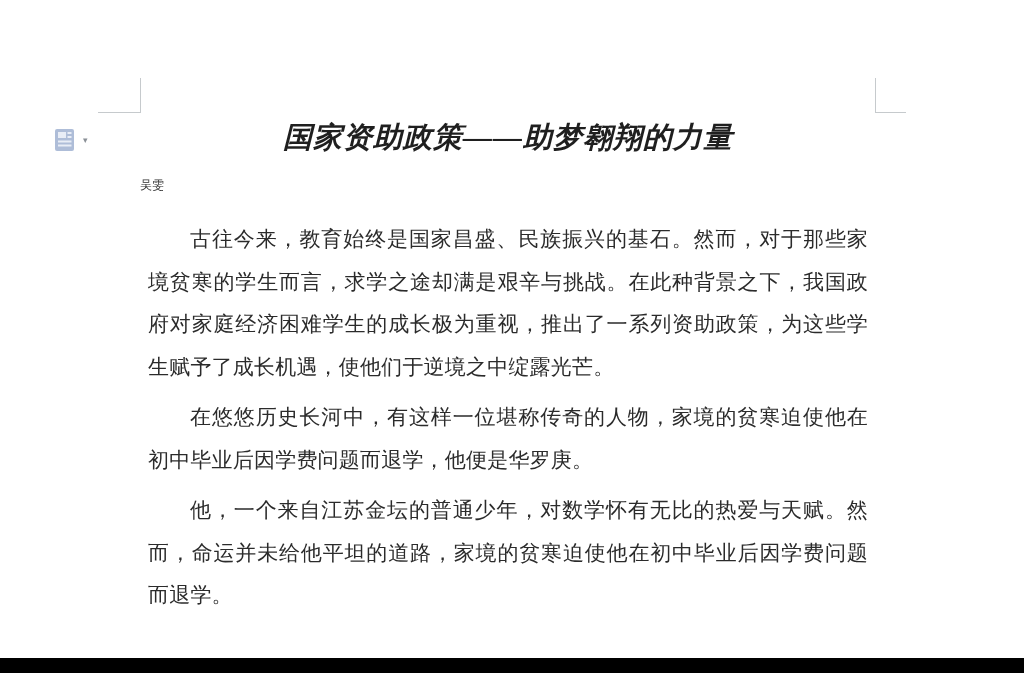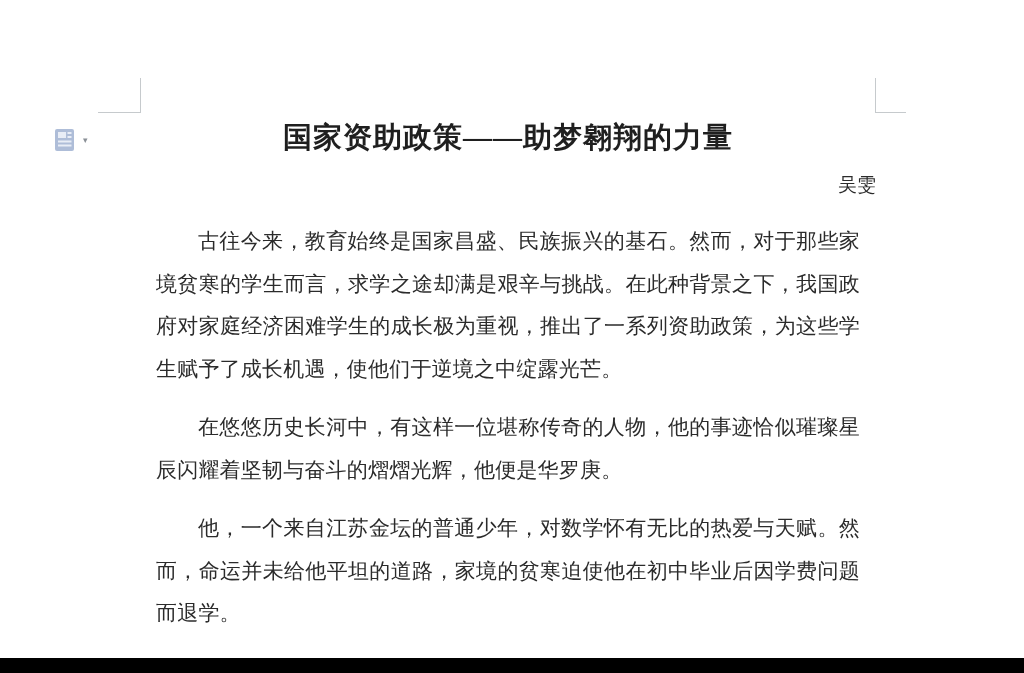--- a/index.html
+++ b/index.html
@@ -31,28 +31,28 @@
   }
 
   
   .doc-content{
     position:absolute;left:140px;top:112px;width:736px;
     color:#2b2b2b;
   }
   .doc-title{
     font-size:29px;font-weight:bold;line-height:50px;
     text-align:center;margin:0;color:#1f1f1f;
-    letter-spacing:1px;white-space:nowrap;
+    letter-spacing:1px;white-space:nowrap;font-style:italic;
   }
   .doc-author{
-    font-size:19px;line-height:38px;text-align:right;margin:4px 0 0 0;
+    font-size:12px;line-height:38px;text-align:left;margin:4px 0 0 0;
   }
   .doc-body{margin-top:14px;}
   .doc-body p{
-    margin:16px;font-size:21px;line-height:42.5px;
+    margin:8px;font-size:21px;line-height:42.5px;
     text-align:justify;text-indent:2em;
     letter-spacing:0.2px;
   }
 
   
   .letterbox-bottom{
     position:absolute;left:0;top:658px;width:1024px;height:15px;
     background:#000000;
   }
 </style>
@@ -78,20 +78,20 @@
       </svg>
     </span>
     <span class="paste-caret">▾</span>
   </button>
 
   <div class="doc-content">
     <h1 class="doc-title">国家资助政策——助梦翱翔的力量</h1>
     <div class="doc-author">吴雯</div>
     <div class="doc-body">
       <p>古往今来，教育始终是国家昌盛、民族振兴的基石。然而，对于那些家境贫寒的学生而言，求学之途却满是艰辛与挑战。在此种背景之下，我国政府对家庭经济困难学生的成长极为重视，推出了一系列资助政策，为这些学生赋予了成长机遇，使他们于逆境之中绽露光芒。</p>
-      <p>在悠悠历史长河中，有这样一位堪称传奇的人物，他的事迹恰似璀璨星辰闪耀着坚韧与奋斗的熠熠光辉，他便是华罗庚。</p>
+      <p>在悠悠历史长河中，有这样一位堪称传奇的人物，家境的贫寒迫使他在初中毕业后因学费问题而退学，他便是华罗庚。</p>
       <p>他，一个来自江苏金坛的普通少年，对数学怀有无比的热爱与天赋。然而，命运并未给他平坦的道路，家境的贫寒迫使他在初中毕业后因学费问题而退学。</p>
     </div>
   </div>
 
   <div class="letterbox-bottom"></div>
 
 </div>
 
 </body></html>

